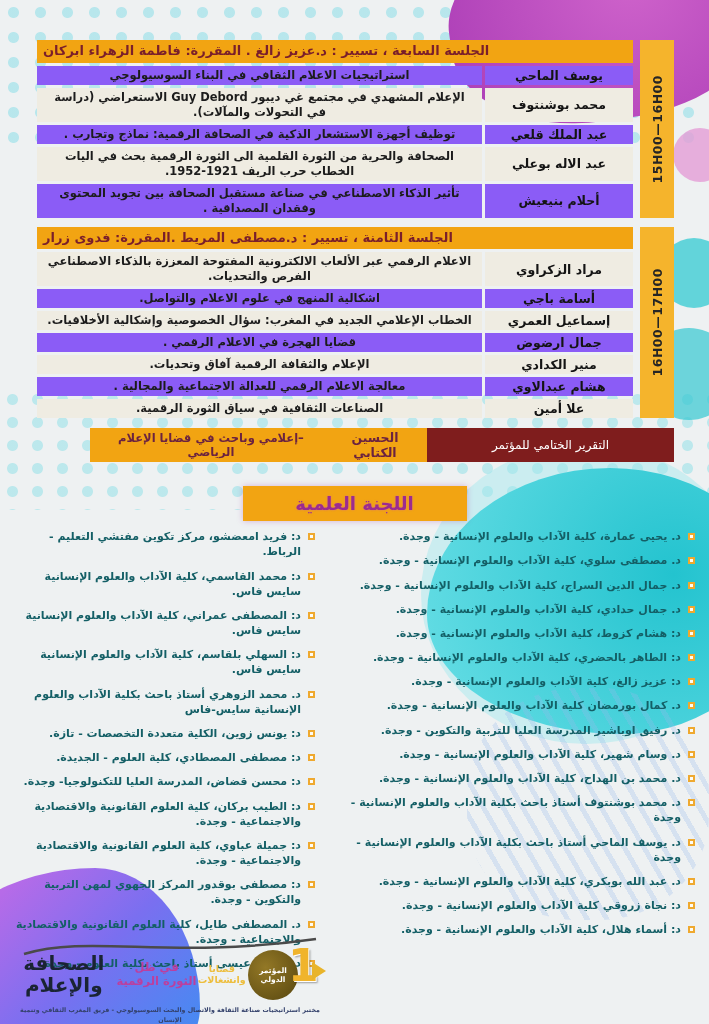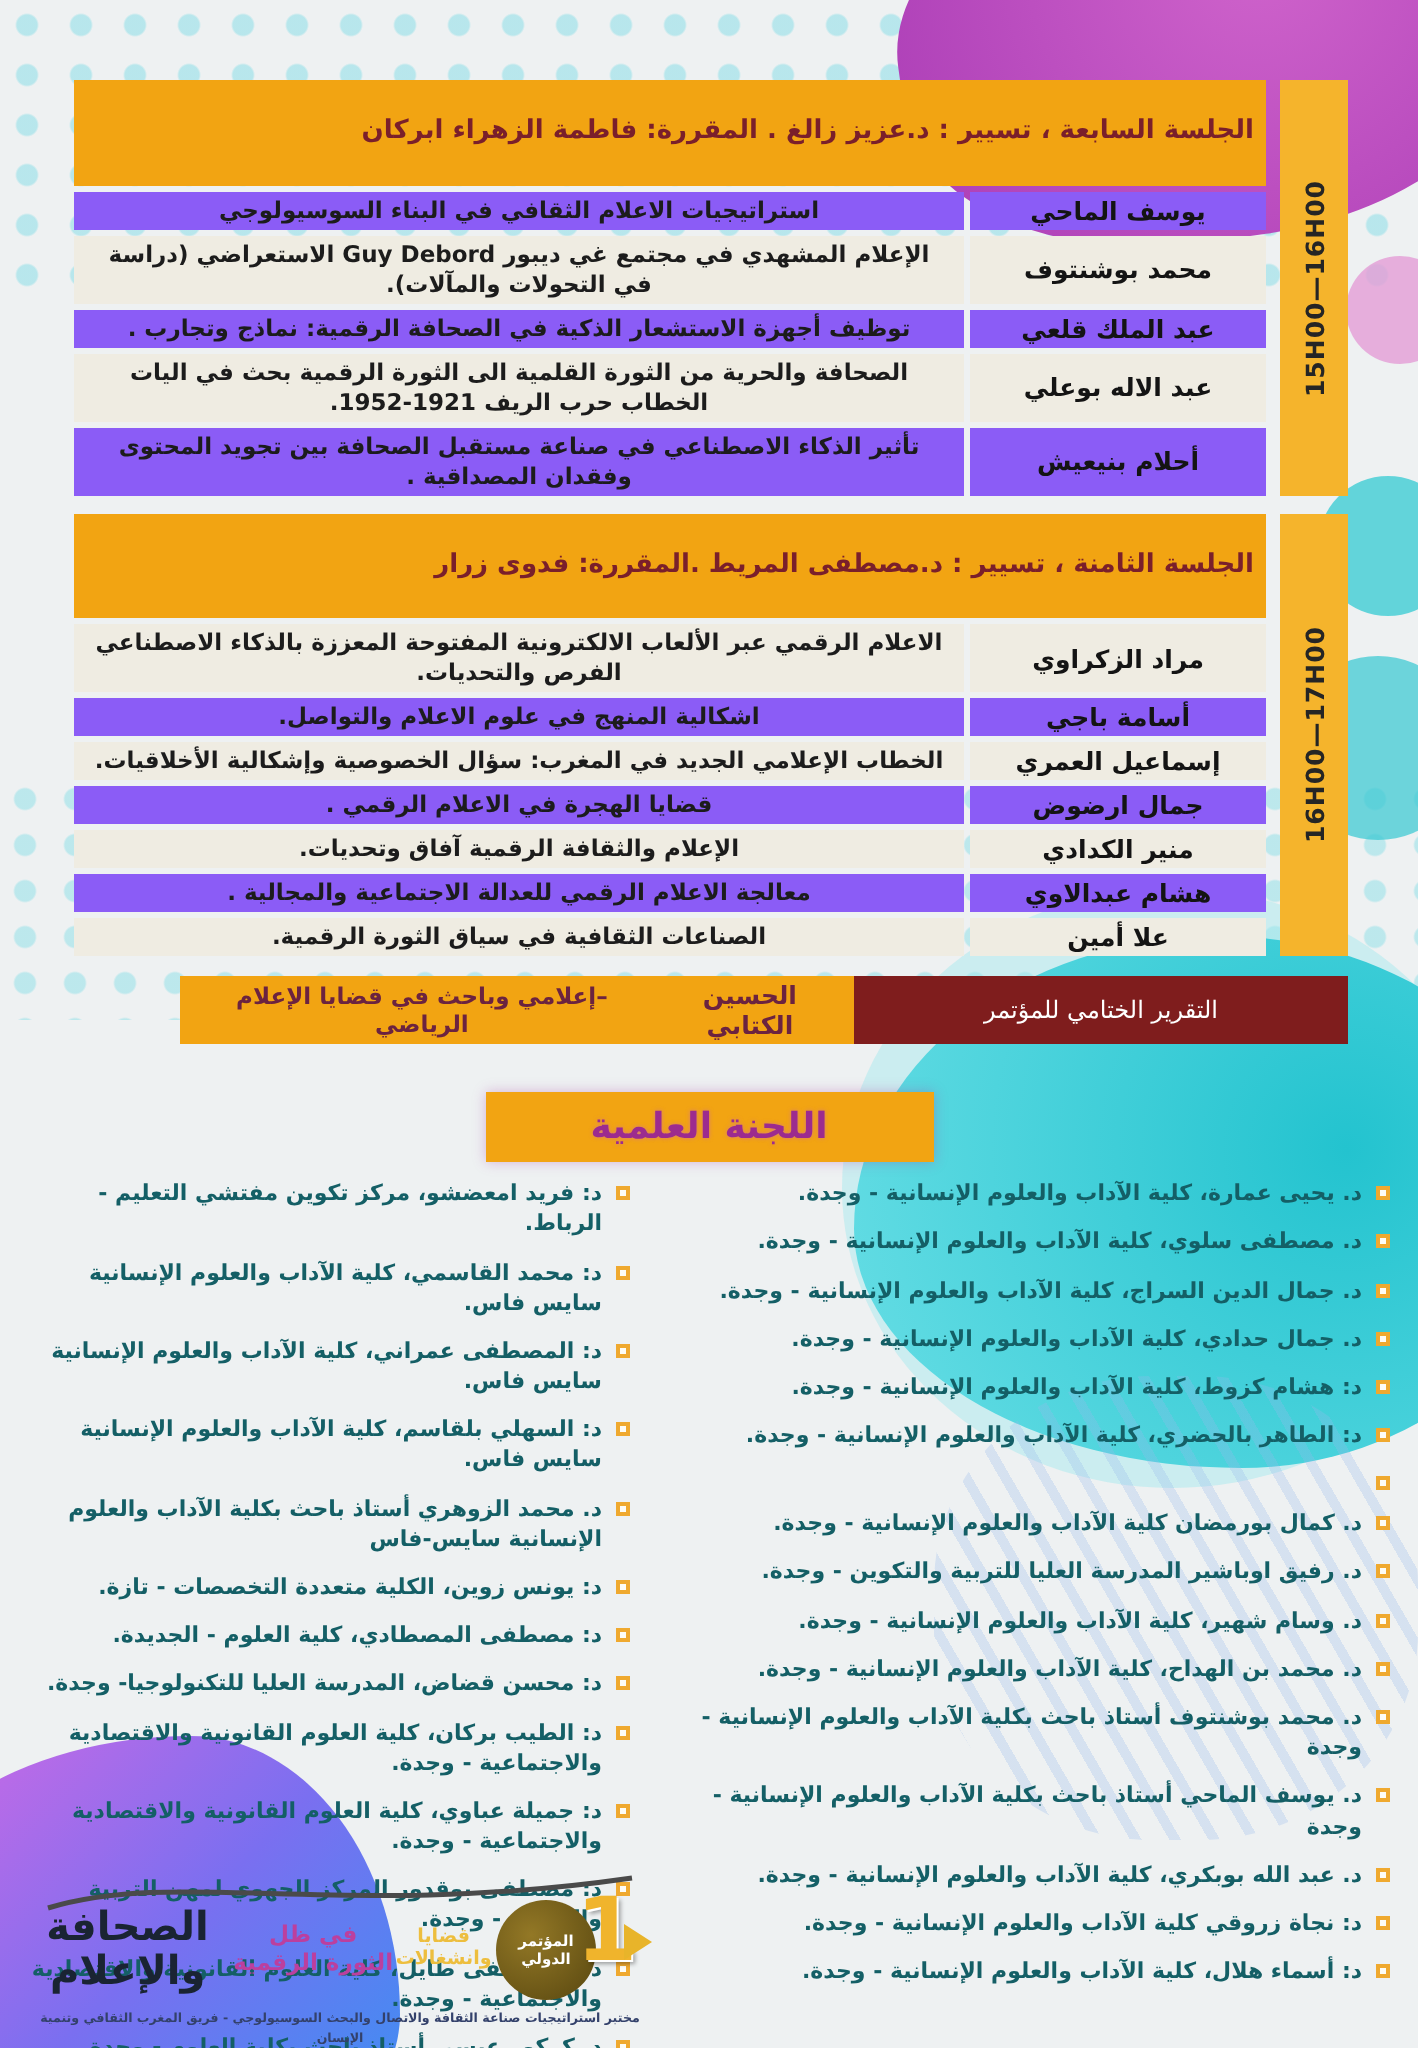--- a/index.html
+++ b/index.html
@@ -17,21 +17,21 @@
   .blob-teal{right:-70px;top:468px;width:352px;height:266px;background:radial-gradient(circle at 70% 40%,#23c3cf,#6adfe6);border-radius:52% 48% 45% 55%/55% 50% 50% 45%}
   .streaks{right:0;top:688px;width:242px;height:232px;background:repeating-linear-gradient(60deg,rgba(150,185,235,.28) 0 5px,transparent 5px 17px);border-radius:45%}
   .blob-bl{left:-62px;top:868px;width:262px;height:232px;background:linear-gradient(135deg,#c56ae6 10%,#7a6ff0 50%,#3f8ef2 90%);border-radius:60% 40% 55% 45%/45% 60% 40% 55%}
   .content{position:relative;z-index:1;padding-top:40px}
 
   
   .session{display:flex;margin:0 35px 9px 37px;gap:7px}
   .time-col{flex:0 0 34px;background:#f5b42c;display:flex;align-items:center;justify-content:center}
   .time-text{writing-mode:vertical-rl;transform:rotate(180deg);direction:ltr;font-weight:bold;font-size:12.5px;color:#252525;letter-spacing:.5px;white-space:nowrap}
   .sess-main{flex:1;min-width:0}
-  .sess-header{background:#f2a412;color:#7a1f2b;font-weight:bold;font-size:13px;text-align:right;padding:18px 6px;line-height:1.3}
+  .sess-header{background:#f2a412;color:#7a1f2b;font-weight:bold;font-size:13px;text-align:left;padding:3px 6px;line-height:1.3}
   .srow{display:flex;gap:3px;margin-top:3px}
   .scell-name{flex:0 0 148px;display:flex;align-items:center;justify-content:center;font-weight:bold;font-size:12.5px;color:#141414;padding:2px 4px;text-align:center}
   .scell-topic{flex:1;display:flex;align-items:center;justify-content:center;text-align:center;font-size:11.5px;font-weight:bold;color:#1c1c1c;padding:2px 10px;line-height:1.3}
   .srow.even .scell-name,.srow.even .scell-topic{background:#efece2}
   .srow.odd  .scell-name,.srow.odd  .scell-topic{background:#8b5cf6}
 
   
   .banner{display:flex;margin:10px 35px 0 37px;height:34px}
   .banner-title{flex:0 0 247px;background:#7f1d1d;color:#ffffff;font-weight:normal;font-size:12px;display:flex;align-items:center;justify-content:center}
   .banner-presenter{flex:0 0 337px;background:#f2a412;color:#6b2340;font-weight:bold;font-size:11.5px;display:flex;align-items:center;justify-content:center;gap:3px;padding:0 6px;text-align:center}
@@ -182,20 +182,21 @@
           <div class="member even">
             <span class="bullet"></span>
             <span class="mtext">د: هشام كزوط، كلية الآداب والعلوم الإنسانية - وجدة.</span>
           </div>
           <div class="member odd">
             <span class="bullet"></span>
             <span class="mtext">د: الطاهر بالحضري، كلية الآداب والعلوم الإنسانية - وجدة.</span>
           </div>
           <div class="member even">
             <span class="bullet"></span>
+            <span class="mtext">د: عزيز زالغ، كلية الآداب والعلوم الإنسانية - وجدة.</span>
           </div>
           <div class="member even">
             <span class="bullet"></span>
             <span class="mtext">د. كمال بورمضان كلية الآداب والعلوم الإنسانية - وجدة.</span>
           </div>
           <div class="member odd">
             <span class="bullet"></span>
             <span class="mtext">د. رفيق اوباشير المدرسة العليا للتربية والتكوين - وجدة.</span>
           </div>
           <div class="member even">

